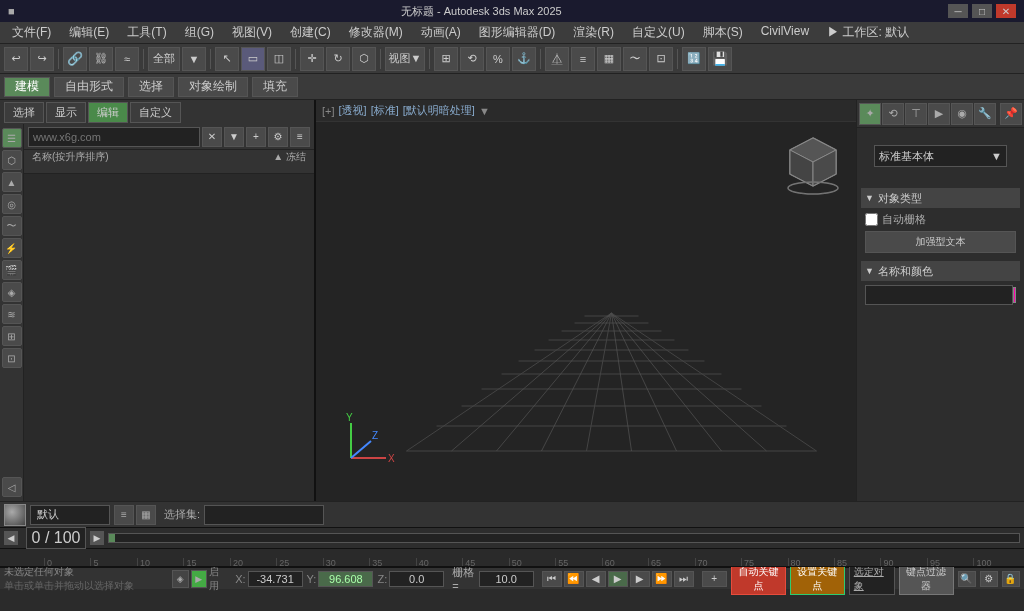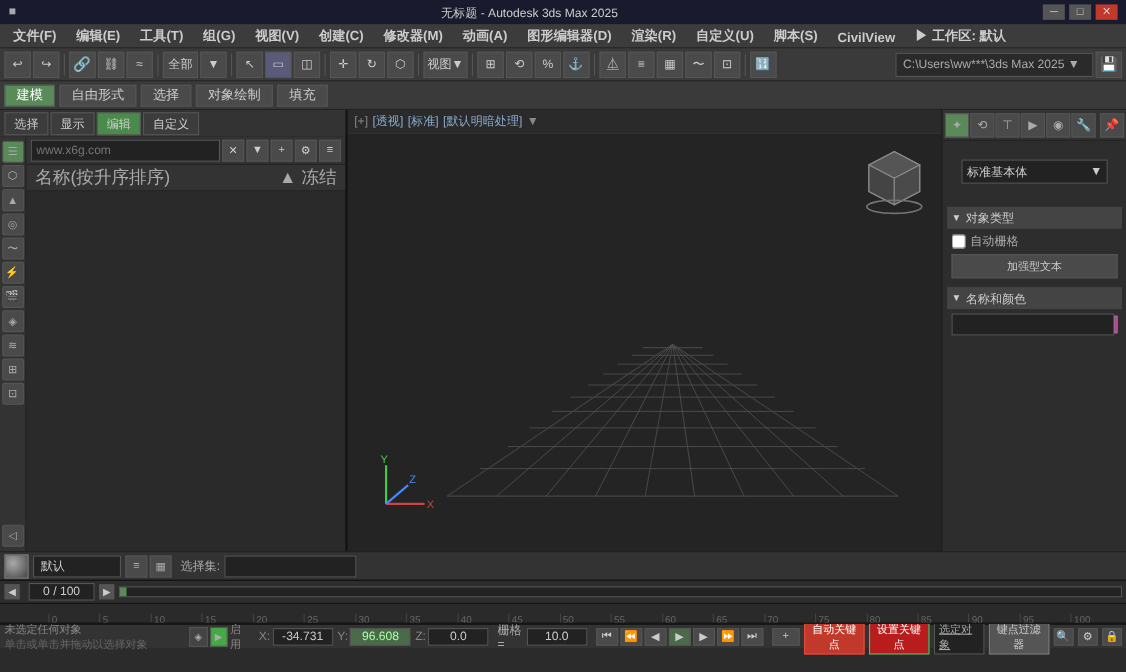--- a/index.html
+++ b/index.html
@@ -36,25 +36,24 @@
       cursor: pointer;
       display: flex; align-items: center; justify-content: center;
     }
     .title-btn.close { background: #c0392b; }
 
     
     .menu-bar {
       height: 22px;
       background: #3c3c3c;
       display: flex;
-      align-items: flex-end;
+      align-items: flex-start;
       padding: 0 4px;
       gap: 2px;
       border-bottom: 1px solid #222;
-      font-weight: bold;
     }
     .menu-item {
       padding: 2px 8px;
       color: #cccccc;
       cursor: pointer;
       font-size: 12px;
       white-space: nowrap;
     }
 
     
@@ -158,23 +157,23 @@
       border: 1px solid #555;
       color: #ccc;
       font-size: 10px;
       cursor: pointer;
       display: flex; align-items: center; justify-content: center;
     }
     .se-list-header {
       height: 24px;
       background: #333;
       display: flex;
-      align-items: center;
+      align-items: flex-start;
       padding: 0 8px;
-      font-size: 16px;
+      font-size: 10px;
       color: #aaa;
       border-bottom: 1px solid #222;
       justify-content: space-between;
     }
     .se-list-body {
       flex: 1;
       padding: 4px;
       color: #888;
       font-size: 11px;
     }
@@ -382,21 +381,21 @@
       border: none;
       color: #ccc;
       font-size: 9px;
       cursor: pointer;
       display: flex; align-items: center; justify-content: center;
     }
     .tl-counter {
       background: #222;
       border: 1px solid #555;
       color: #ccc;
-      font-size: 11px;
+      font-size: 16px;
       padding: 1px 4px;
       min-width: 60px;
       text-align: center;
     }
     .tl-track {
       flex: 1;
       height: 10px;
       background: #222;
       border: 1px solid #555;
       position: relative;
@@ -491,21 +490,21 @@
     }
     .status-right {
       display: flex; gap: 4px; align-items: center;
     }
     .key-btn {
       background: #555; border: 1px solid #777;
       color: #ccc; font-size: 10px; padding: 1px 4px;
       cursor: pointer;
     }
     .key-btn.red { background: #c0392b; border-color: #e74c3c; color: white; }
-    .key-btn.green { background: #b91c1c; border-color: #2ecc71; color: white; }
+    .key-btn.green { background: #a16207; border-color: #2ecc71; color: white; }
 
     
     .main-wrapper {
       display: flex;
       height: calc(611px - 22px - 22px - 30px - 26px - 26px - 22px - 18px - 22px - 22px);
     }
 
     
     .scene-panel {
       width: 316px;
@@ -577,21 +576,20 @@
   <button class="toolbar-btn">%</button>
   <button class="toolbar-btn">⚓</button>
   <div class="toolbar-sep"></div>
   <button class="toolbar-btn">⏅</button>
   <button class="toolbar-btn">≡</button>
   <button class="toolbar-btn">▦</button>
   <button class="toolbar-btn">〜</button>
   <button class="toolbar-btn">⊡</button>
   <div class="toolbar-sep"></div>
   <button class="toolbar-btn">🔢</button>
-  <div class="toolbar-path">C:\Users\ww***\3ds Max 2025 ▼</div>
   <button class="toolbar-btn" style="font-size:13px;">💾</button>
 </div>
 
 <div class="toolbar2">
   <button class="tab-btn active">建模</button>
   <button class="tab-btn">自由形式</button>
   <button class="tab-btn">选择</button>
   <button class="tab-btn">对象绘制</button>
   <button class="tab-btn">填充</button>
 </div>

